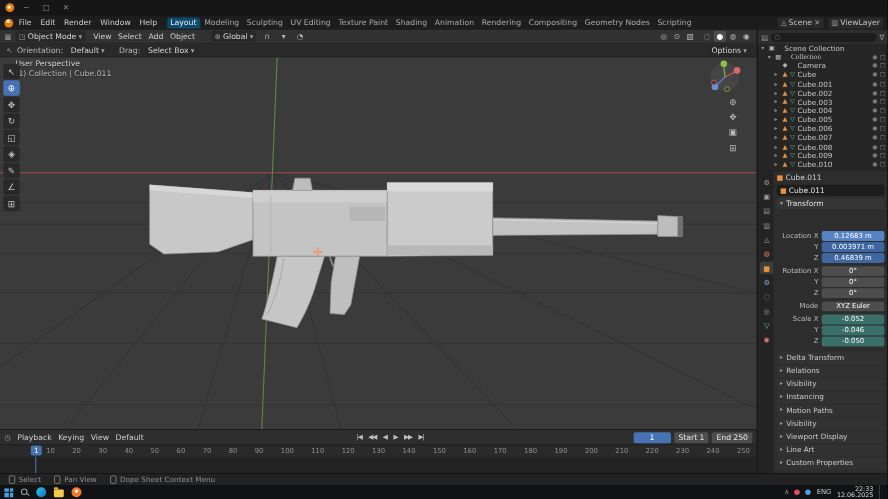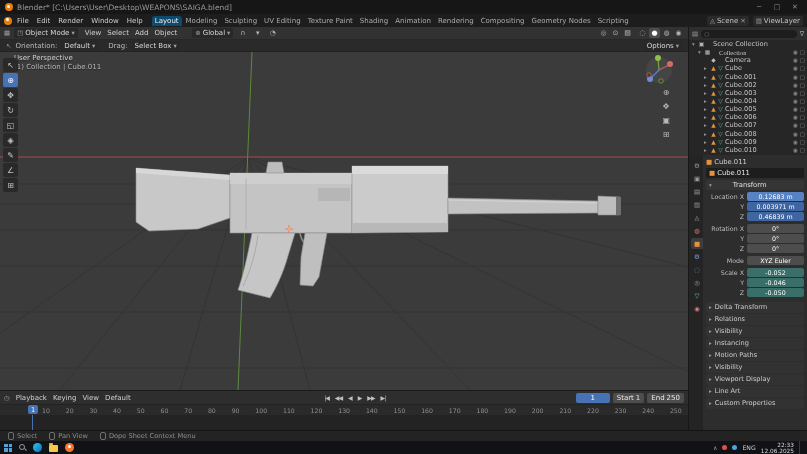--- a/index.html
+++ b/index.html
@@ -69,21 +69,21 @@
   .out-right.novis{visibility:hidden;}
   
   #props{left:688px;top:155px;width:119px;height:275px;background:#2d2d2d;border-left:1px solid #181818;box-sizing:border-box;display:flex;}
   #ptabs{width:14px;background:#242424;display:flex;flex-direction:column;align-items:stretch;padding-top:5px;gap:2px;flex:0 0 auto;}
   .ptab{height:11px;display:flex;align-items:center;justify-content:center;font-size:6.5px;color:#9a9a9a;border-radius:2px 0 0 2px;margin-left:2px;}
   .ptab.active{background:#3d3d3d;}
   .c-object{color:#e8913c;}.c-data{color:#58c08a;}.c-mod{color:#7aa2d8;}.c-mat{color:#d87a7a;}.c-world{color:#d87a6a;}.c-gray{color:#9a9a9a;}
   #props-main{flex:1;padding:2px 3px;display:flex;flex-direction:column;overflow:hidden;}
   #breadcrumb{display:flex;align-items:center;gap:2px;height:10px;font-size:6.8px;color:#d0d0d0;}
   #name-row{height:10px;background:#1d1d1d;border-radius:2px;display:flex;align-items:center;gap:2px;padding:0 3px;margin:1px 0 2px;color:#e4e4e4;font-size:6.8px;}
-  .panel-h{height:10px;background:#353535;border-radius:2px;display:flex;align-items:center;gap:21px;font-size:6.8px;color:#e0e0e0;padding:0 3px;margin-bottom:2px;text-align:right;}
+  .panel-h{height:10px;background:#353535;border-radius:2px;display:flex;align-items:center;gap:3px;font-size:6.8px;color:#e0e0e0;padding:0 3px;margin-bottom:20px;text-align:right;}
   .trow{display:flex;align-items:center;height:9px;margin-bottom:1px;}
   .trow.gap{margin-top:3px;}
   .tlabel{width:38px;text-align:right;padding-right:3px;font-size:6.3px;color:#bdbdbd;white-space:nowrap;flex:0 0 auto;}
   .tfield{flex:1;height:9px;border-radius:2px;font-size:6.3px;color:#fff;display:flex;align-items:center;justify-content:center;white-space:nowrap;}
   .f-plain{background:#4d4d4d;}
   .f-loc{background:#3f66a0;}
   .f-locx{background:#5583c4;}
   .f-scale{background:#3a6e68;}
   .cpanel{height:10.5px;background:#323232;border-radius:2px;margin-bottom:1.5px;display:flex;align-items:center;gap:3px;padding:0 3px;font-size:6.6px;color:#cdcdcd;}
   .cchev{color:#9a9a9a;font-size:5.5px;}
@@ -111,21 +111,20 @@
   #clock{display:flex;flex-direction:column;align-items:flex-end;line-height:6px;font-size:5.8px;color:#d8d8d8;}
   #show-desktop{width:3px;height:13px;border-left:1px solid #3a3a3a;}
 </style>
 </head>
 <body>
 
 <div id="app">
 
   <div id="titlebar" class="abs">
     <span class="blender-logo"></span>
-    <span style="flex:1;overflow:hidden;white-space:nowrap;">Blender*  [C:\Users\User\Desktop\WEAPONS\SAIGA.blend]</span>
     <span class="winbtn">─</span>
     <span class="winbtn">□</span>
     <span class="winbtn">✕</span>
   </div>
 
   <div id="menubar" class="abs">
     <span class="blender-logo"></span>
     <div class="row">
 
     <span class="menu-item">File</span>

